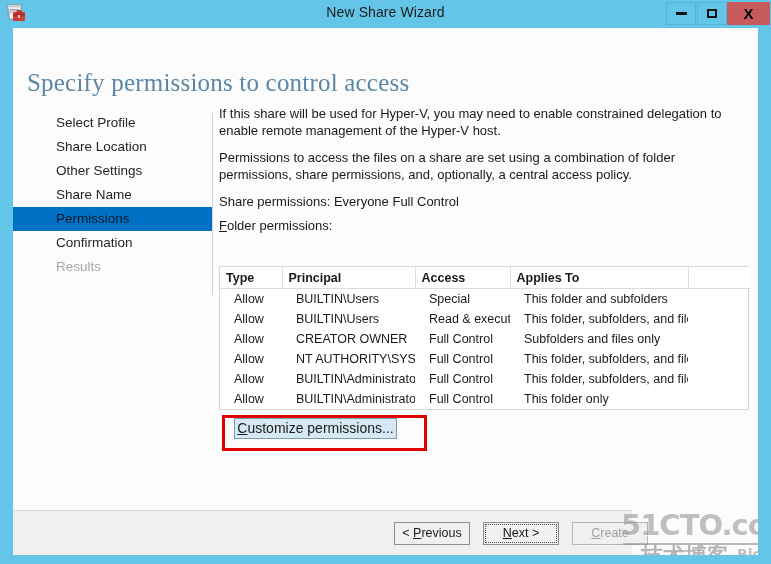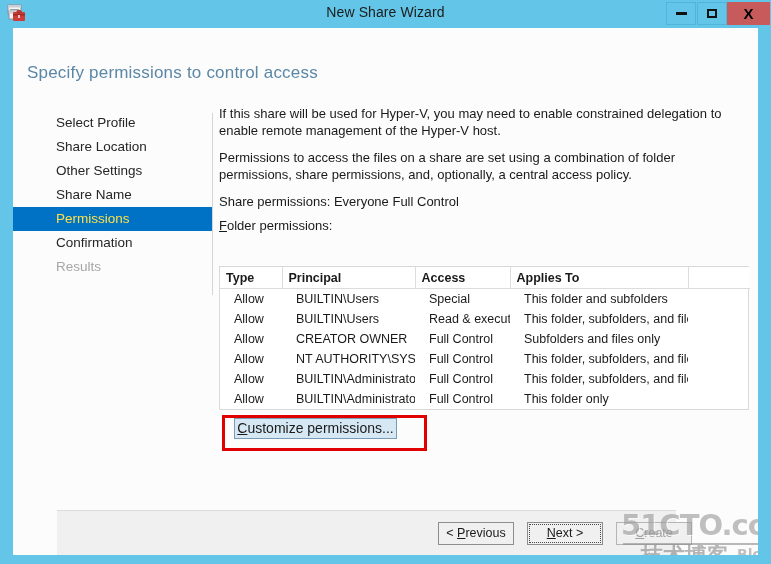--- a/index.html
+++ b/index.html
@@ -94,23 +94,23 @@
     background: #fcfcfc;
     box-sizing: border-box;
     overflow: hidden;
   }
 
   
   #page-title {
     position: absolute;
     left: 14px;
     top: 24px;
-    font-size: 17px;
+    font-size: 25px;
     color: #5b87a6;
-    font-family: Liberation Sans, sans-serif;
+    font-family: Liberation Serif, serif;
     font-weight: 300;
     letter-spacing: 0.2px;
     white-space: nowrap;
   }
 
   
   #sidebar {
     position: absolute;
     left: 0;
     top: 83px;
@@ -122,21 +122,21 @@
     height: 24px;
     line-height: 24px;
     padding-left: 43px;
     font-size: 13.5px;
     color: #262626;
     white-space: nowrap;
     box-sizing: border-box;
   }
   .nav-item.selected {
     background: #0072c6;
-    color: #fde047;
+    color: #0f172a;
   }
   .nav-item.disabled {
     color: #a6a6a6;
   }
   #nav-divider {
     position: absolute;
     left: 199px;
     top: 85px;
     width: 1px;
     height: 182px;
@@ -241,21 +241,20 @@
 
   
   #footer {
     position: absolute;
     left: 0;
     bottom: 0;
     width: 619px;
     height: 44px;
     background: #f0f0f0;
     border-top: 1px solid #dcdcdc;
-    margin-left: 44px;
   }
   .wiz-btn {
     position: absolute;
     top: 11px;
     height: 23px;
     background: #f0f0f0;
     border: 1px solid #8d8d8d;
     box-sizing: border-box;
     font-size: 12.5px;
     color: #1a1a1a;

